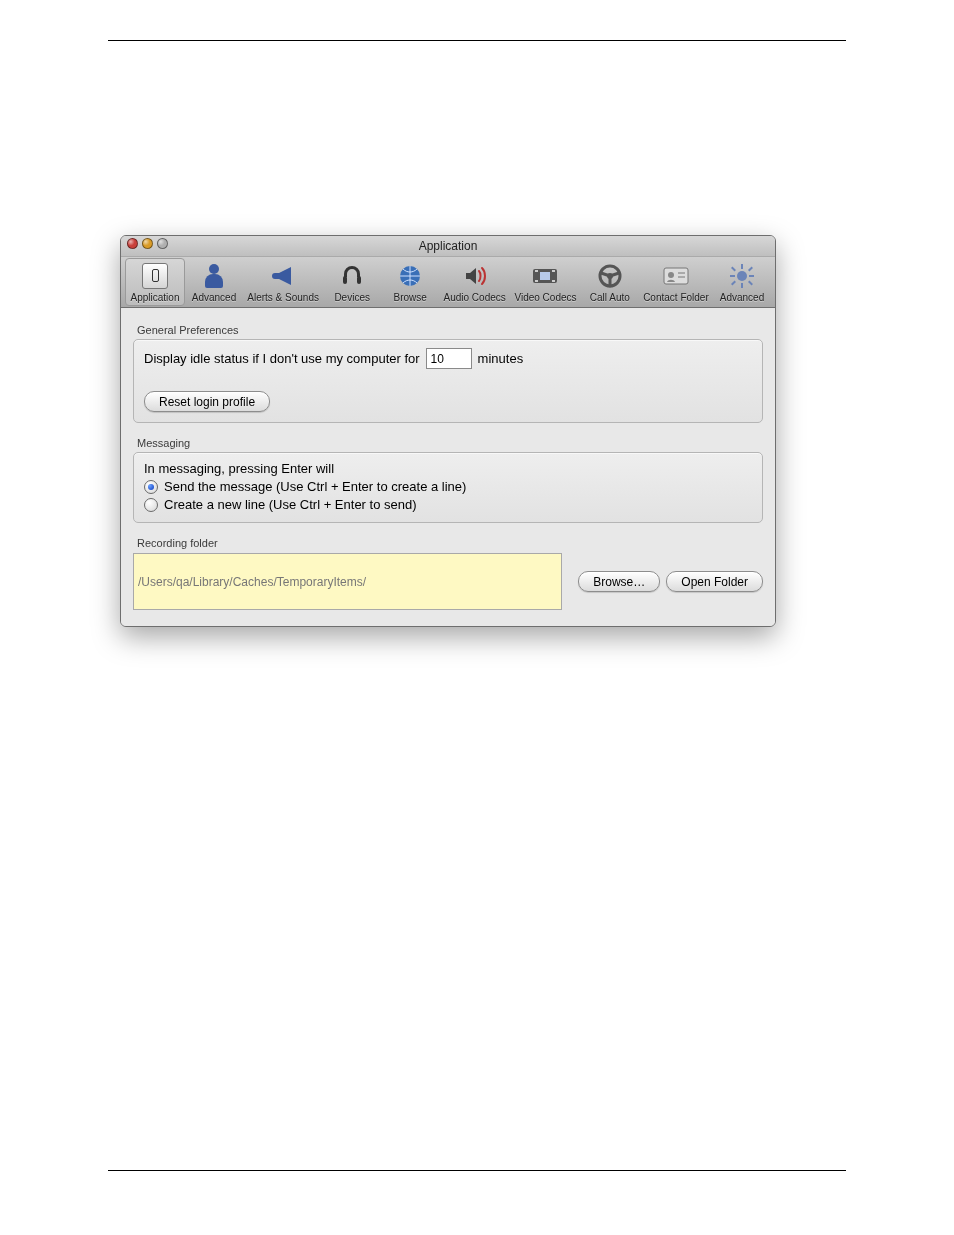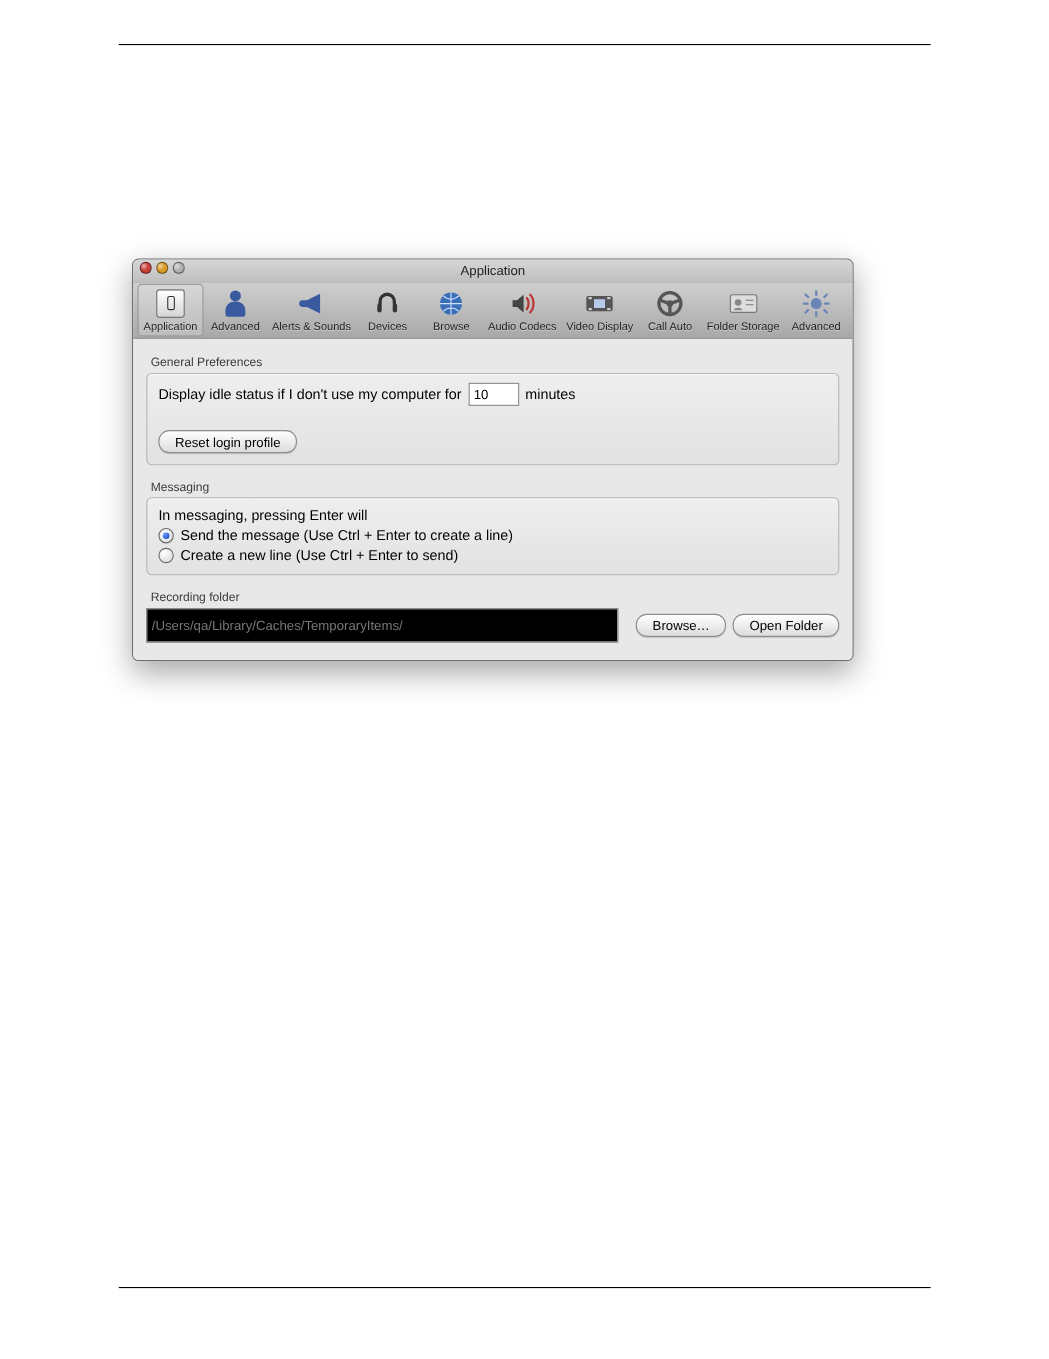--- a/index.html
+++ b/index.html
@@ -216,24 +216,24 @@
   }
   .radio.checked::after{
     content:""; width:6px; height:6px; border-radius:50%;
     background: radial-gradient(circle at 30% 30%, #6aa0ff, #0b3bbd);
   }
 
   .pathfield {
     flex: 1;
     height: 17px;
     border: 1px solid #a9a9a9;
-    background: #000000;
+    background: #fef9c3;
     color: #777;
     font-size: 12px;
-    padding: 6px 4px;
+    padding: 19px 4px;
     box-sizing: content-box;
     border-radius: 0;
     margin-right: 10px;
   }
 
   .folder-row {
     display: flex;
     align-items: center;
     margin-top: 4px;
   }
@@ -317,21 +317,21 @@
         <div class="tbicon ic-video">
           <svg viewBox="0 0 28 24">
               <rect x="2" y="5" width="24" height="14" rx="2" fill="#555"></rect>
               <rect x="4" y="6" width="3" height="2" fill="#ccc"></rect>
               <rect x="4" y="16" width="3" height="2" fill="#ccc"></rect>
               <rect x="21" y="6" width="3" height="2" fill="#ccc"></rect>
               <rect x="21" y="16" width="3" height="2" fill="#ccc"></rect>
               <rect x="9" y="8" width="10" height="8" fill="#b7c9e8"></rect>
             </svg>
         </div>
-        <div class="tblabel">Video Display</div>
+        <div class="tblabel">Video Codecs</div>
       </div>
 
       <div class="tbitem">
         <div class="tbicon ic-steer">
           <svg viewBox="0 0 26 26">
               <circle cx="13" cy="13" r="10" fill="none" stroke="#555" stroke-width="3"></circle>
               <circle cx="13" cy="13" r="3" fill="#555"></circle>
               <path d="M13 13 L4 10 M13 13 L22 10 M13 13 L13 23" stroke="#555" stroke-width="3" stroke-linecap="round"></path>
             </svg>
         </div>
@@ -341,21 +341,21 @@
       <div class="tbitem">
         <div class="tbicon ic-card">
           <svg viewBox="0 0 28 22">
               <rect x="2" y="3" width="24" height="16" rx="2" fill="#ddd" stroke="#777"></rect>
               <circle cx="9" cy="10" r="3" fill="#888"></circle>
               <path d="M5 17c1-3 7-3 8 0" fill="#888"></path>
               <line x1="16" y1="8" x2="23" y2="8" stroke="#777"></line>
               <line x1="16" y1="12" x2="23" y2="12" stroke="#777"></line>
             </svg>
         </div>
-        <div class="tblabel">Folder Storage</div>
+        <div class="tblabel">Contact Folder</div>
       </div>
 
       <div class="tbitem">
         <div class="tbicon ic-gear">
           <svg viewBox="0 0 26 26">
               <circle cx="13" cy="13" r="5" fill="#6b84b8"></circle>
               <g fill="#6b84b8">
                 <rect x="12" y="1" width="2" height="5"></rect>
                 <rect x="12" y="20" width="2" height="5"></rect>
                 <rect x="1" y="12" width="5" height="2"></rect>

